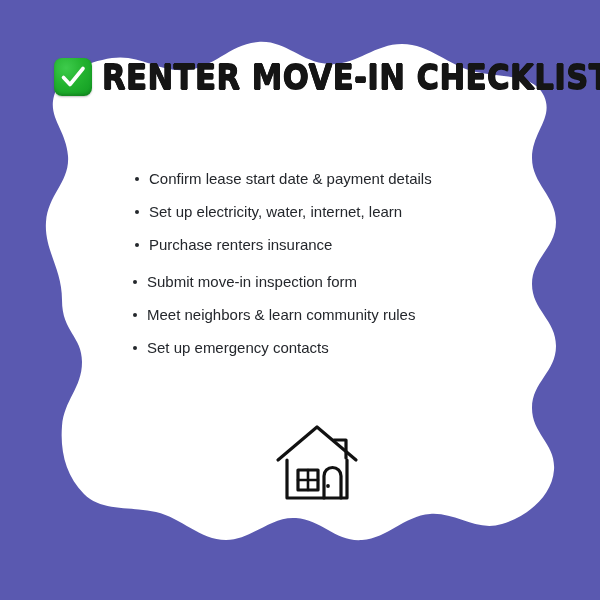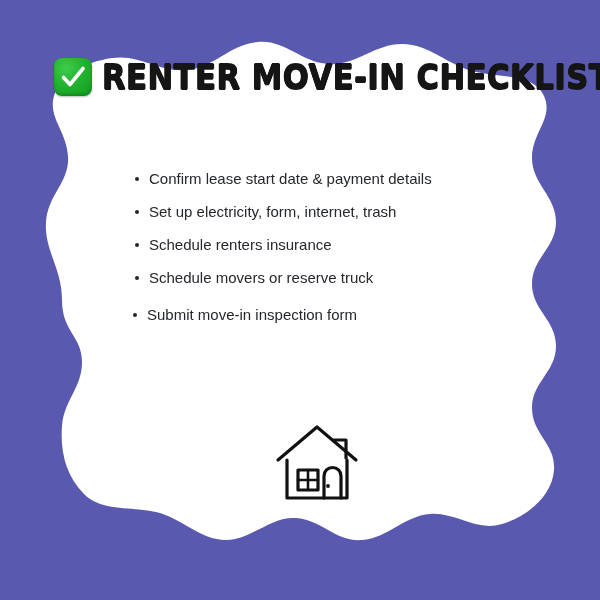--- a/index.html
+++ b/index.html
@@ -175,27 +175,28 @@
           <path d="M 9.5 19.5 L 16 26.5 L 29 10.5" fill="none" stroke="#ffffff" stroke-width="3.6" stroke-linecap="round" stroke-linejoin="round"></path>
         </svg>
       </div>
       <div id="title">RENTER MOVE-IN CHECKLIST</div>
     </div>
 
     <div id="checklist">
 
       <ul class="list-group" id="group-one">
         <li class="list-item">Confirm lease start date &amp; payment details</li>
-        <li class="list-item">Set up electricity, form, internet, trash</li>
-        <li class="list-item">Schedule renters insurance</li>
-        <li class="list-item">Schedule movers or reserve truck</li>
+        <li class="list-item">Set up electricity, water, internet, learn</li>
+        <li class="list-item">Purchase renters insurance</li>
       </ul>
 
       <ul class="list-group" id="group-two">
         <li class="list-item">Submit move-in inspection form</li>
+        <li class="list-item">Meet neighbors &amp; learn community rules</li>
+        <li class="list-item">Set up emergency contacts</li>
       </ul>
 
     </div>
 
     <svg id="house-icon" viewBox="0 0 86 86" xmlns="http://www.w3.org/2000/svg">
       <g fill="none" stroke="#111111" stroke-width="3.2" stroke-linecap="round" stroke-linejoin="round">
 
         <path d="M 60 20 L 72 20 L 72 38"></path>
 
         <path d="M 4 40 L 43 7 L 82 40"></path>

